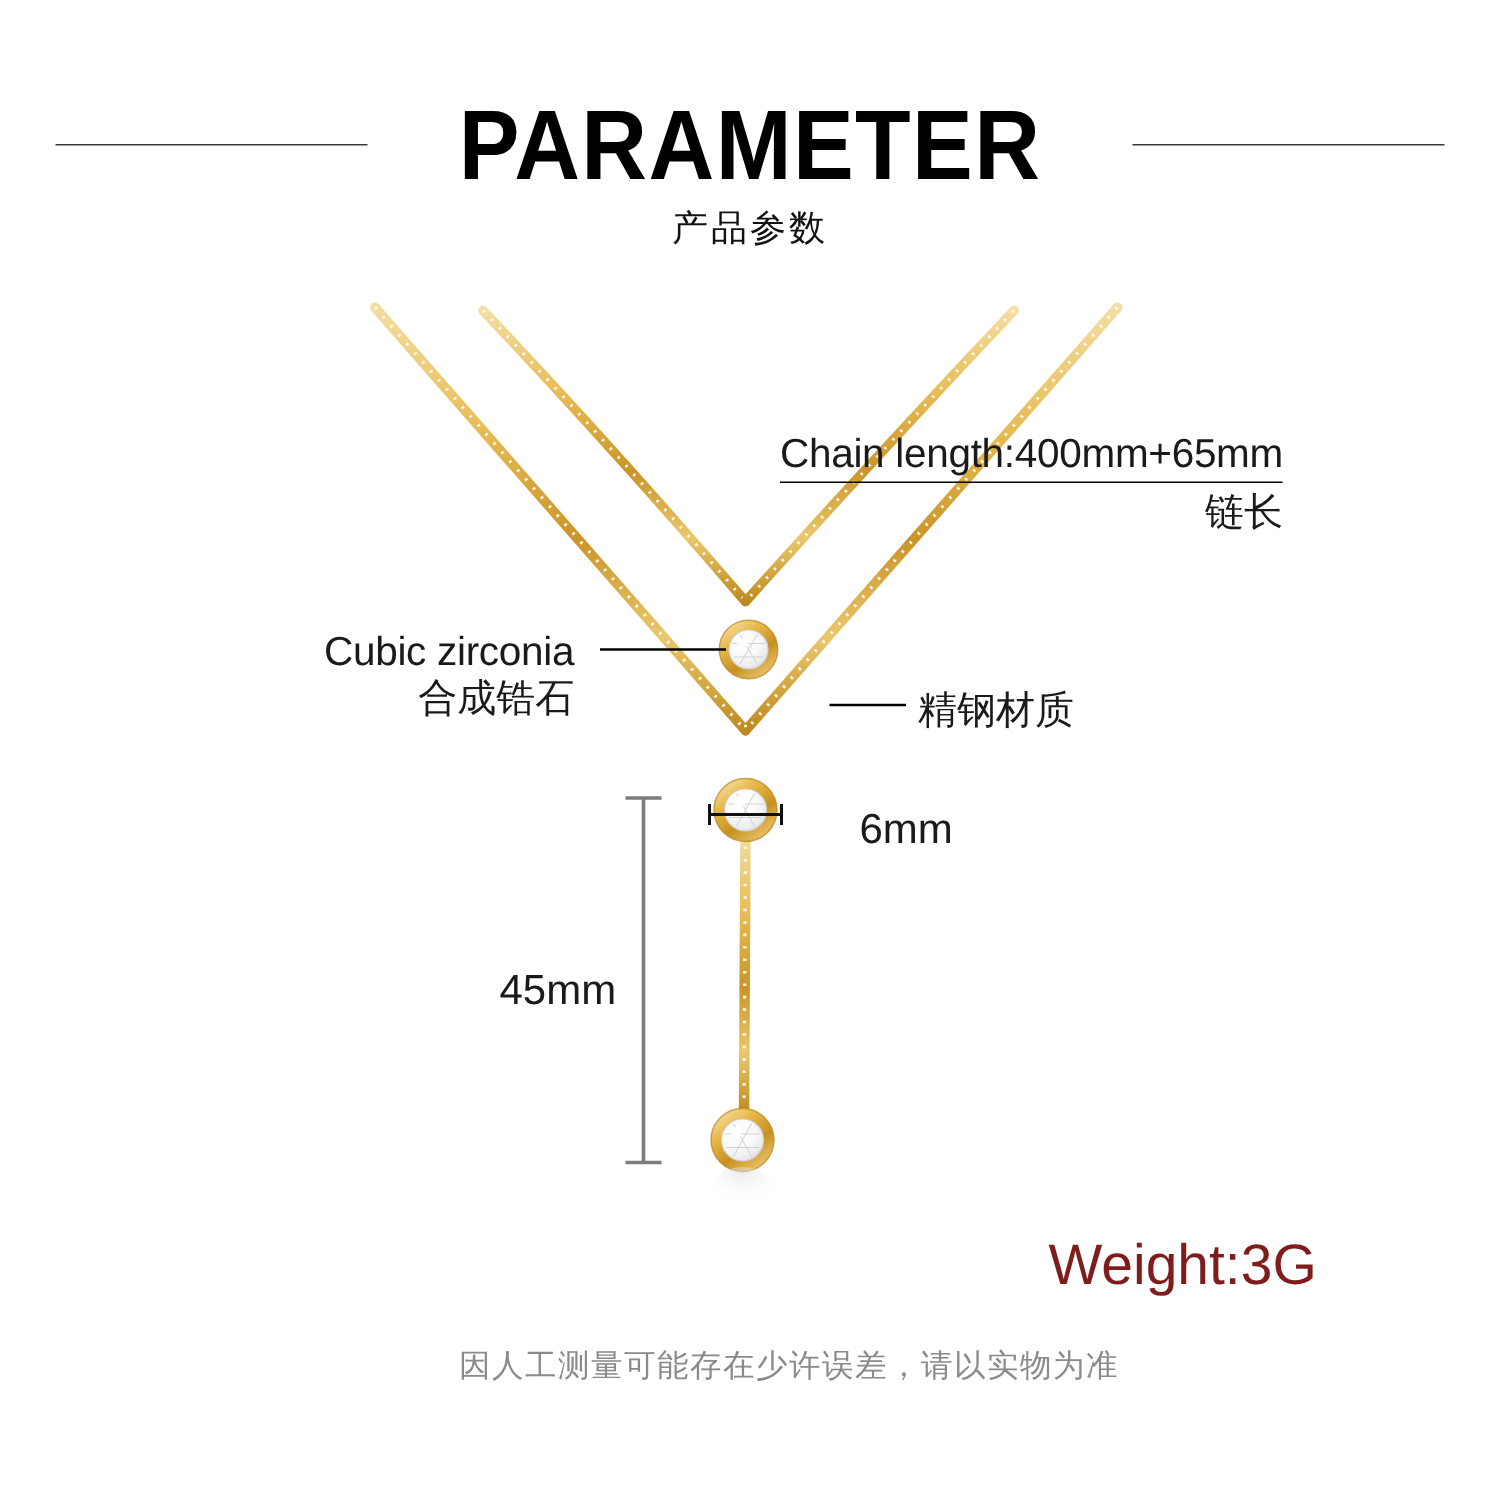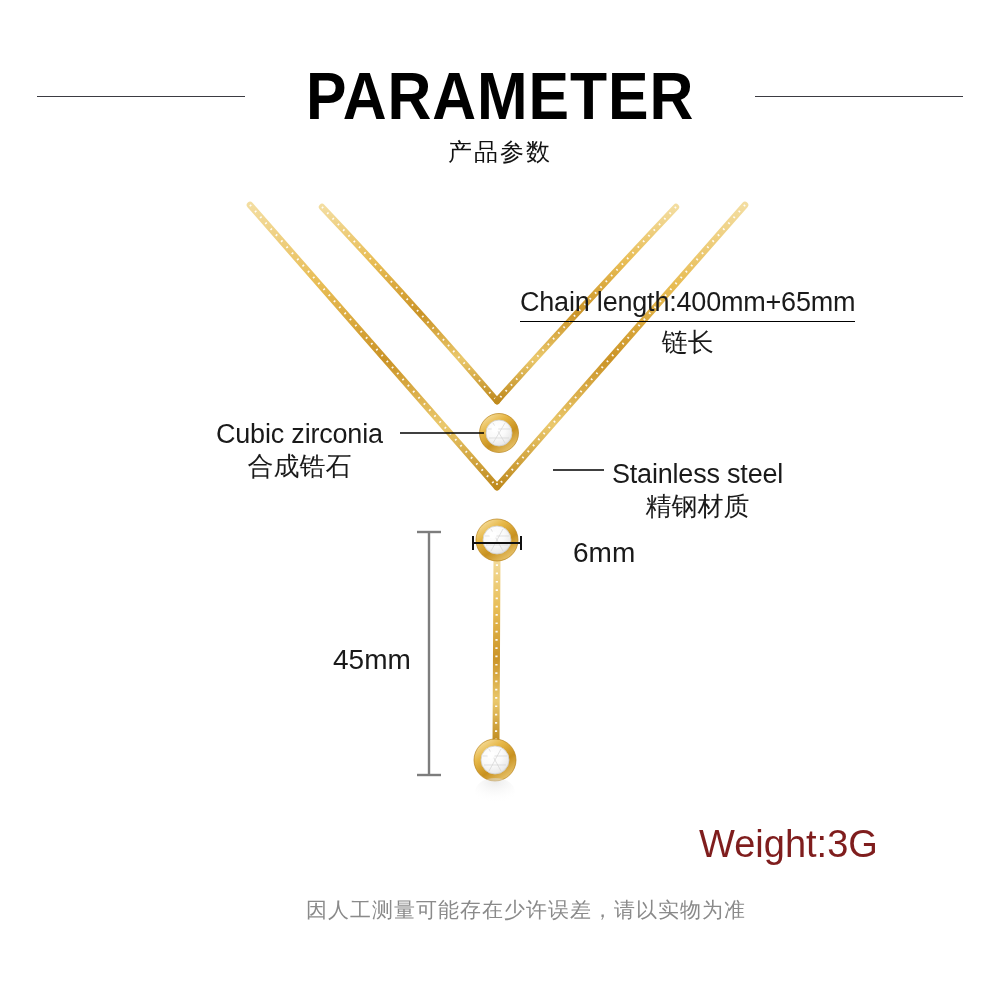--- a/index.html
+++ b/index.html
@@ -77,20 +77,21 @@
   }
   .callout .en {
     font-size: 27px;
     line-height: 32px;
     letter-spacing: -0.2px;
   }
   .callout .cn {
     font-size: 26px;
     line-height: 32px;
     font-family: "DejaVu Sans", "Liberation Sans", sans-serif;
+    text-align: right;
   }
 
   
   #callout-chain-length {
     left: 520px;
     top: 286px;
     text-align: center;
   }
   #callout-chain-length .en {
     display: block;
@@ -294,21 +295,20 @@
   <span class="en">Chain length:400mm+65mm</span>
   <span class="cn">链长</span>
 </div>
 
 <div class="callout" id="callout-cz">
   <span class="en">Cubic zirconia</span>
   <span class="cn">合成锆石</span>
 </div>
 
 <div class="callout" id="callout-steel">
-  <span class="en">Stainless steel</span>
   <span class="cn">精钢材质</span>
 </div>
 
 <div id="label-6mm">6mm</div>
 <div id="label-45mm">45mm</div>
 
 <div id="weight">Weight:3G</div>
 
 <div id="footnote">因人工测量可能存在少许误差，请以实物为准</div>
 

